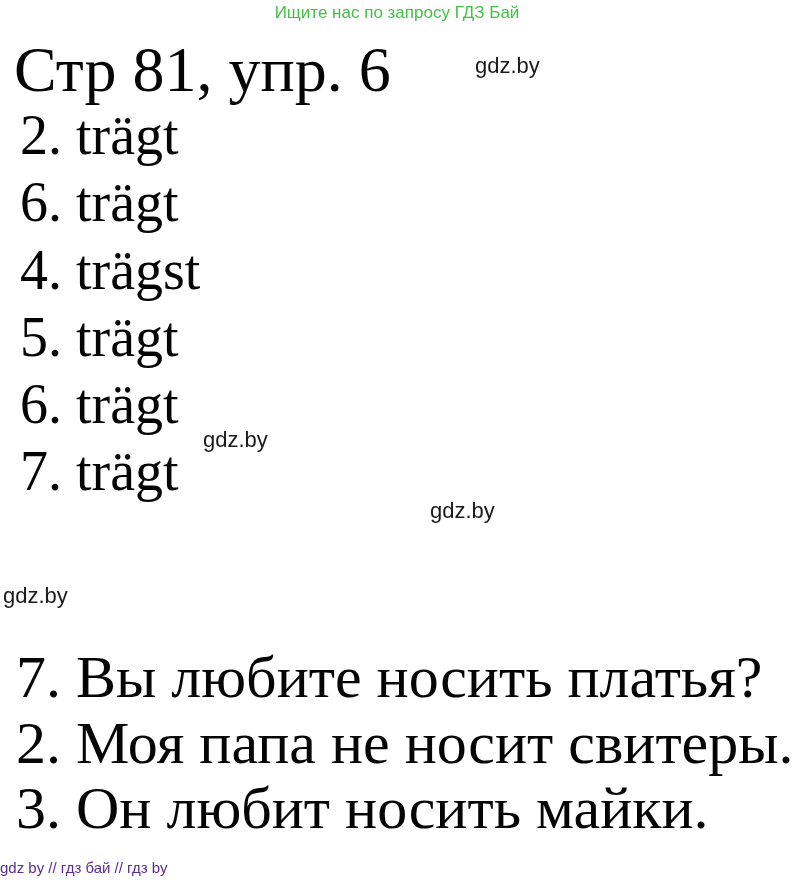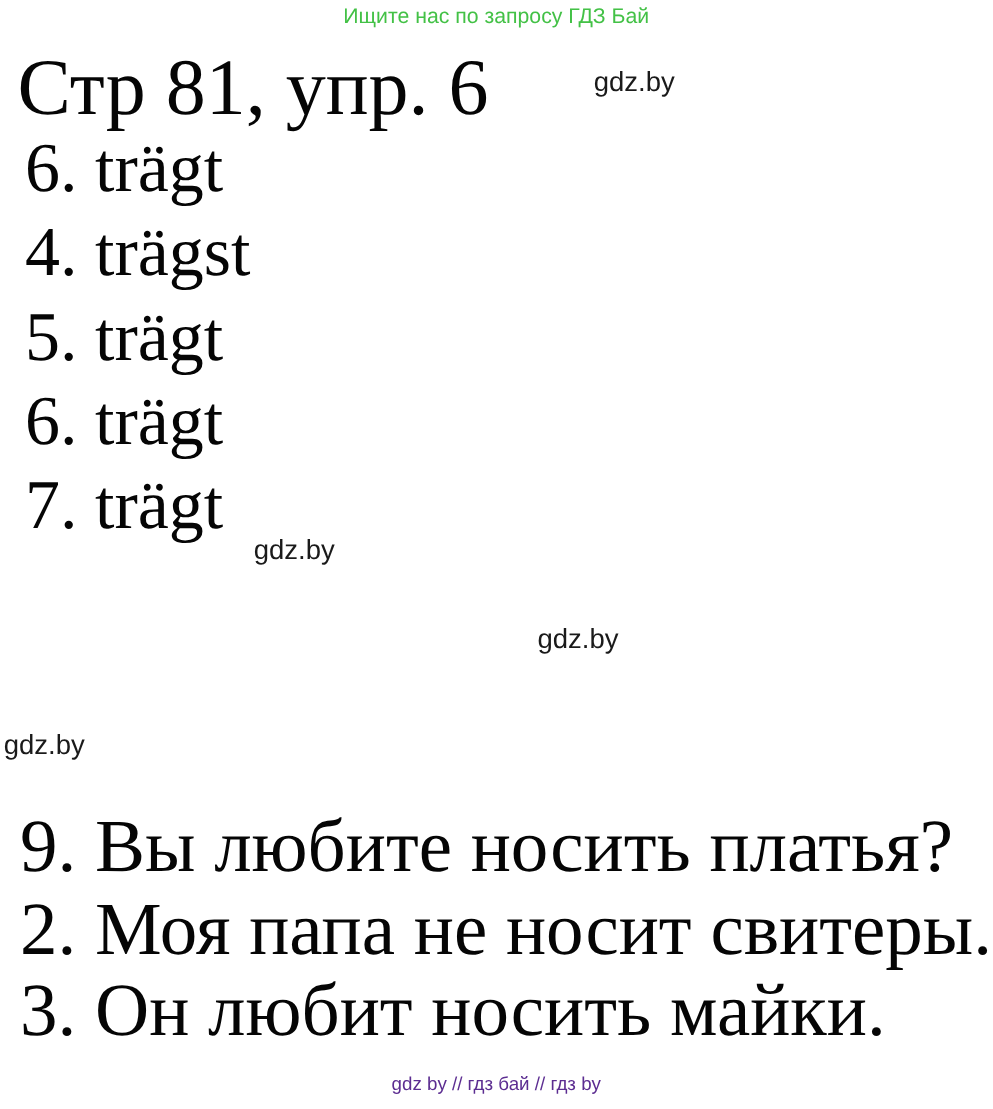--- a/index.html
+++ b/index.html
@@ -62,53 +62,53 @@
     left: 16px;
     font-size: 60px;
     line-height: 65.5px;
     white-space: nowrap;
   }
   .footer-note {
     position: absolute;
     top: 858px;
     left: 0;
     width: 100%;
-    text-align: center;
     font-family: "Liberation Sans", sans-serif;
     font-size: 15px;
     line-height: 20px;
     color: #5c2d91;
   }
 </style>
 </head>
 <body>
 
 <div class="page">
 
   <div class="top-note">Ищите нас по запросу ГДЗ Бай</div>
 
   <div class="page-title">Стр 81, упр. 6</div>
 
   <span class="wm wm-top">gdz.by</span>
 
   <div class="german-list">
+    <div>2. trägt</div>
     <div>6. trägt</div>
     <div>4. trägst</div>
     <div>5. trägt</div>
     <div>6. trägt</div>
     <div>7. trägt</div>
   </div>
 
   <span class="wm wm-mid-left">gdz.by</span>
 
   <span class="wm wm-mid-right">gdz.by</span>
 
   <span class="wm wm-bottom-left">gdz.by</span>
 
   <div class="russian-list">
-    <div>9. Вы любите носить платья?</div>
+    <div>7. Вы любите носить платья?</div>
     <div>2. Моя папа не носит свитеры.</div>
     <div>3. Он любит носить майки.</div>
   </div>
 
   <div class="footer-note">gdz by // гдз бай // гдз by</div>
 
 </div>
 
 </body></html>

